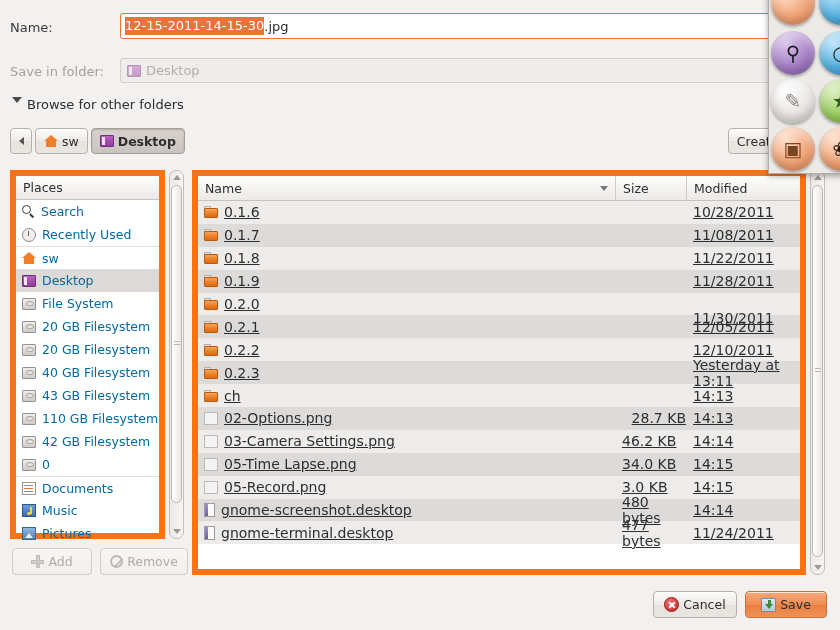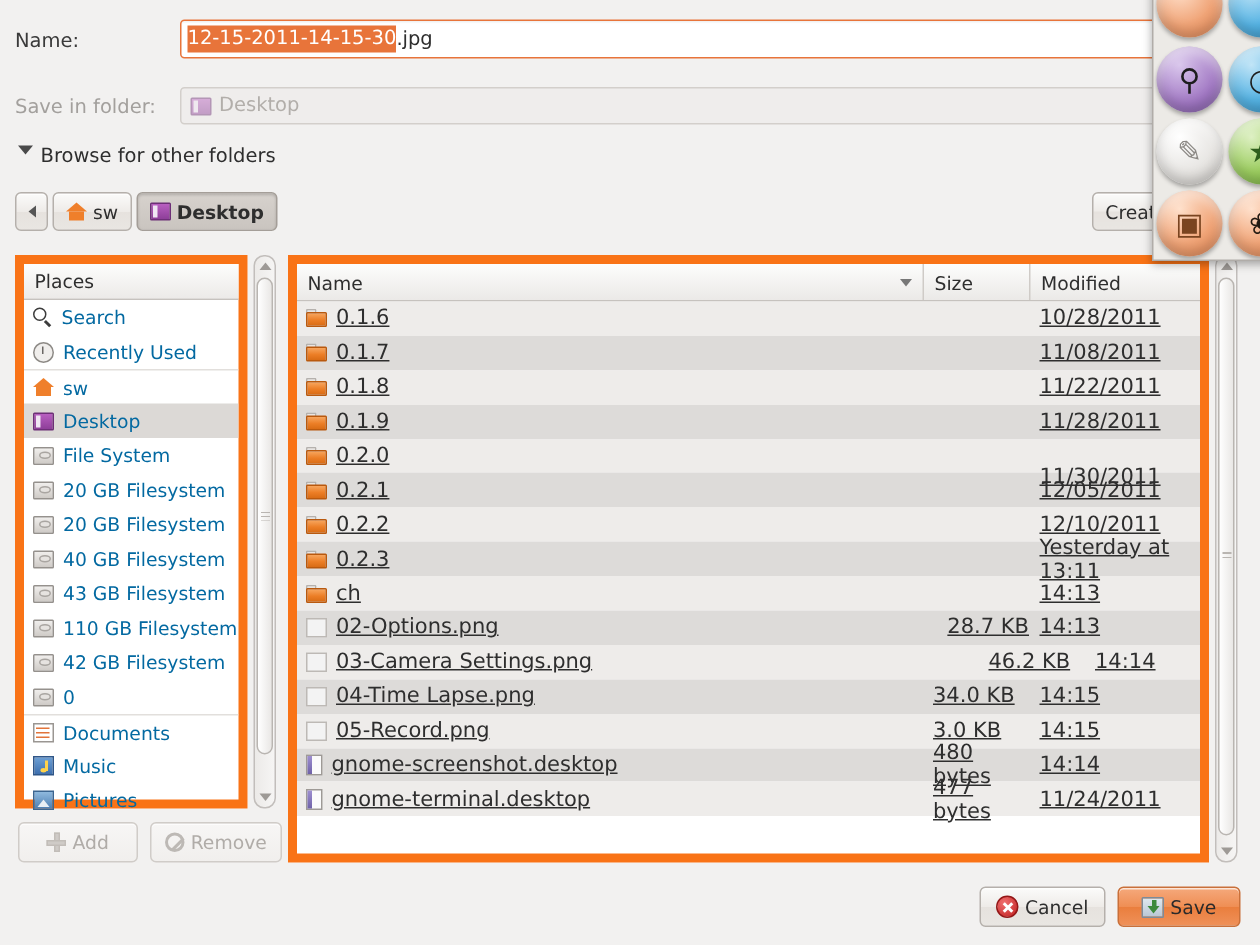--- a/index.html
+++ b/index.html
@@ -443,27 +443,27 @@
             <span>02-Options.png</span>
           </div>
           <div class="c-size" style="width: 71px; text-align: right;">28.7 KB</div>
           <div class="c-mod" style="flex: 1 1 0%;">14:13</div>
         </div>
         <div class="frow odd">
           <div class="c-name" style="width: 417px;">
             <span class="ico ico-thumb"></span>
             <span>03-Camera Settings.png</span>
           </div>
-          <div class="c-size" style="width: 71px; margin-left: 37px;">46.2 KB</div>
+          <div class="c-size" style="width: 71px;">46.2 KB</div>
           <div class="c-mod" style="flex: 1 1 0%;">14:14</div>
         </div>
         <div class="frow even">
           <div class="c-name" style="width: 417px;">
             <span class="ico ico-thumb"></span>
-            <span>04-Time Lapse.png</span>
+            <span>05-Time Lapse.png</span>
           </div>
           <div class="c-size" style="width: 71px;">34.0 KB</div>
           <div class="c-mod" style="flex: 1 1 0%;">14:15</div>
         </div>
         <div class="frow odd">
           <div class="c-name" style="width: 417px;">
             <span class="ico ico-thumb"></span>
             <span>05-Record.png</span>
           </div>
           <div class="c-size" style="width: 71px;">3.0 KB</div>

